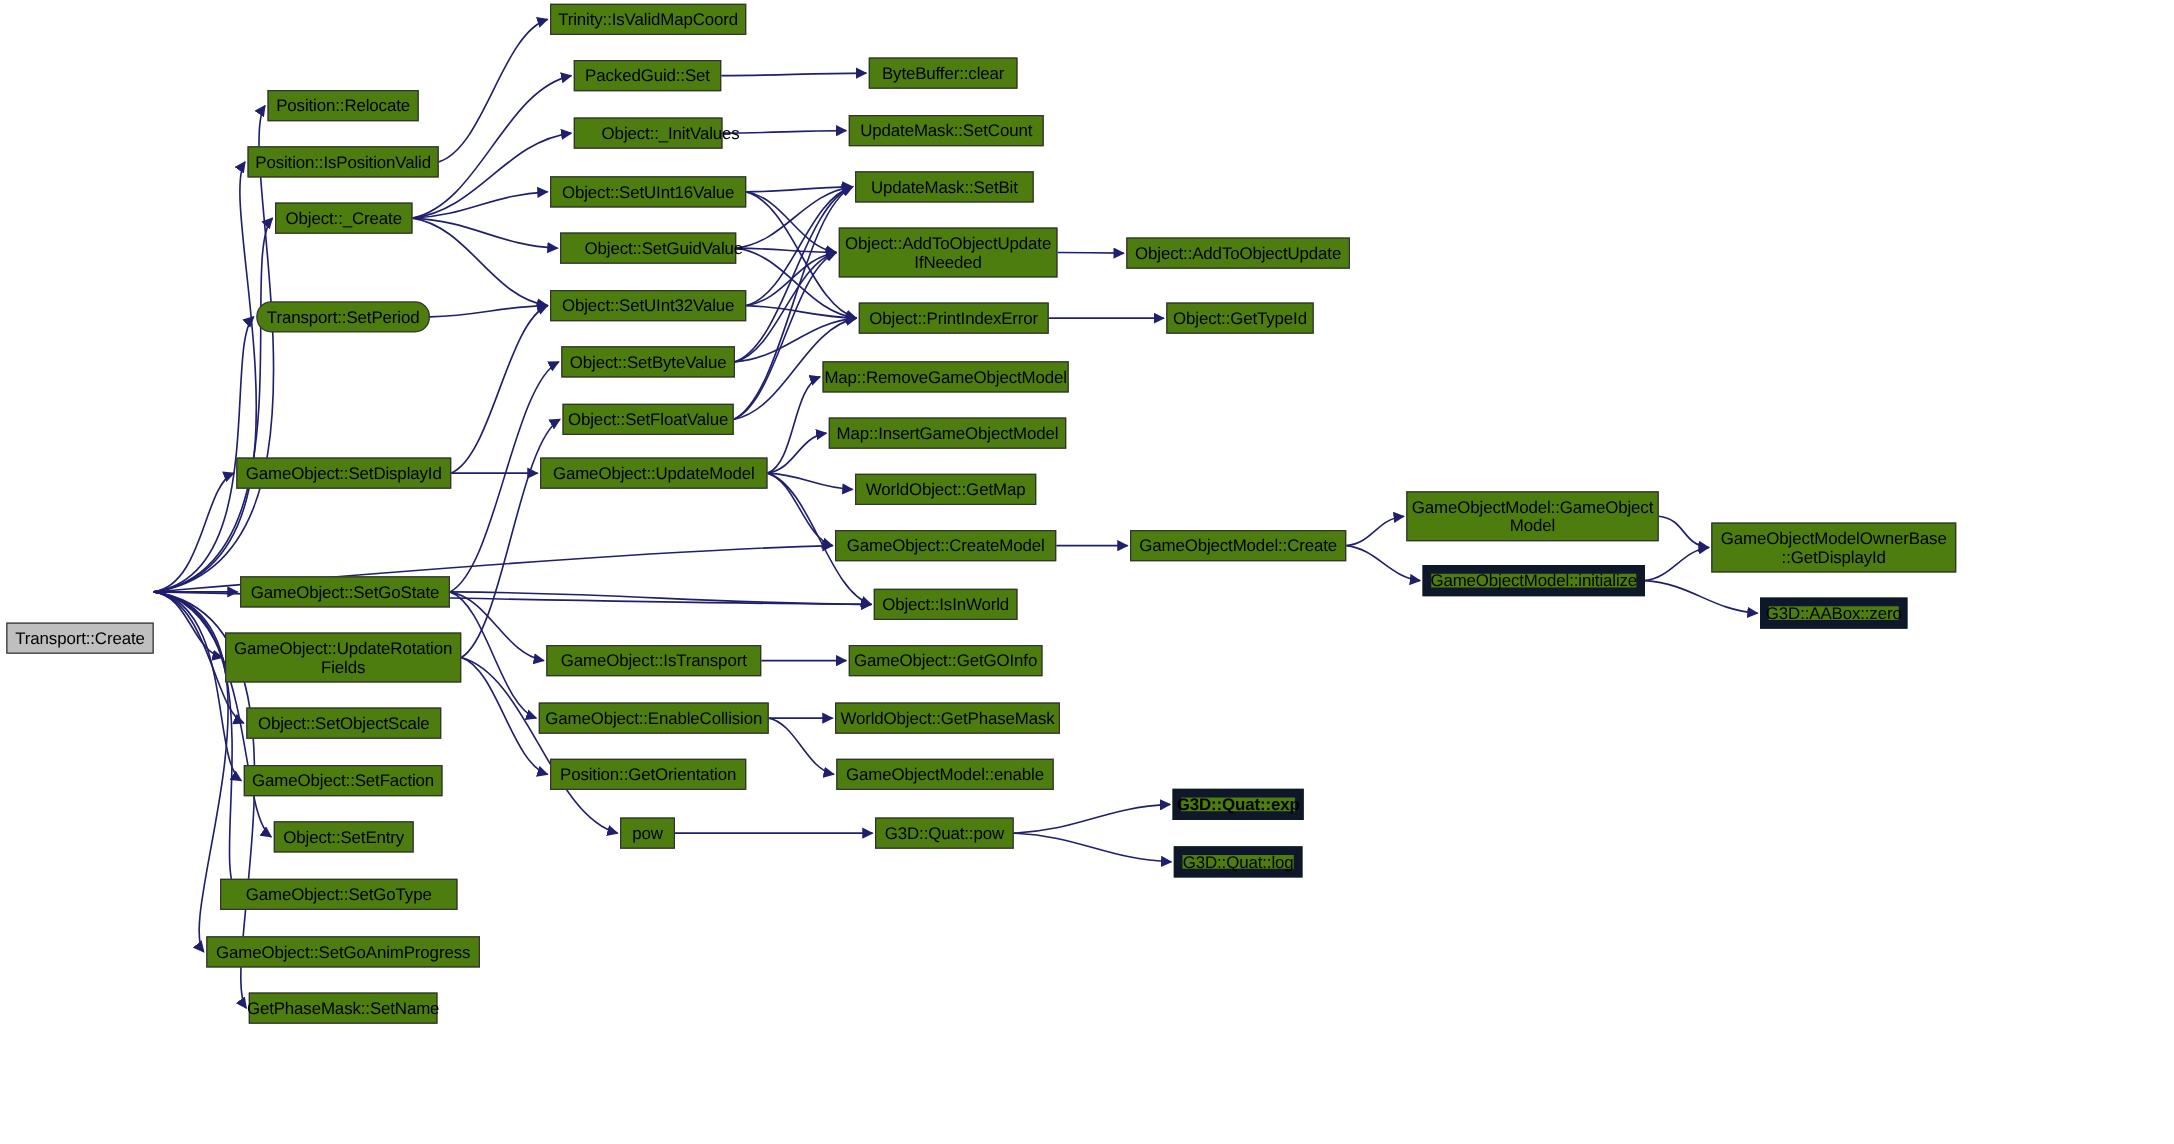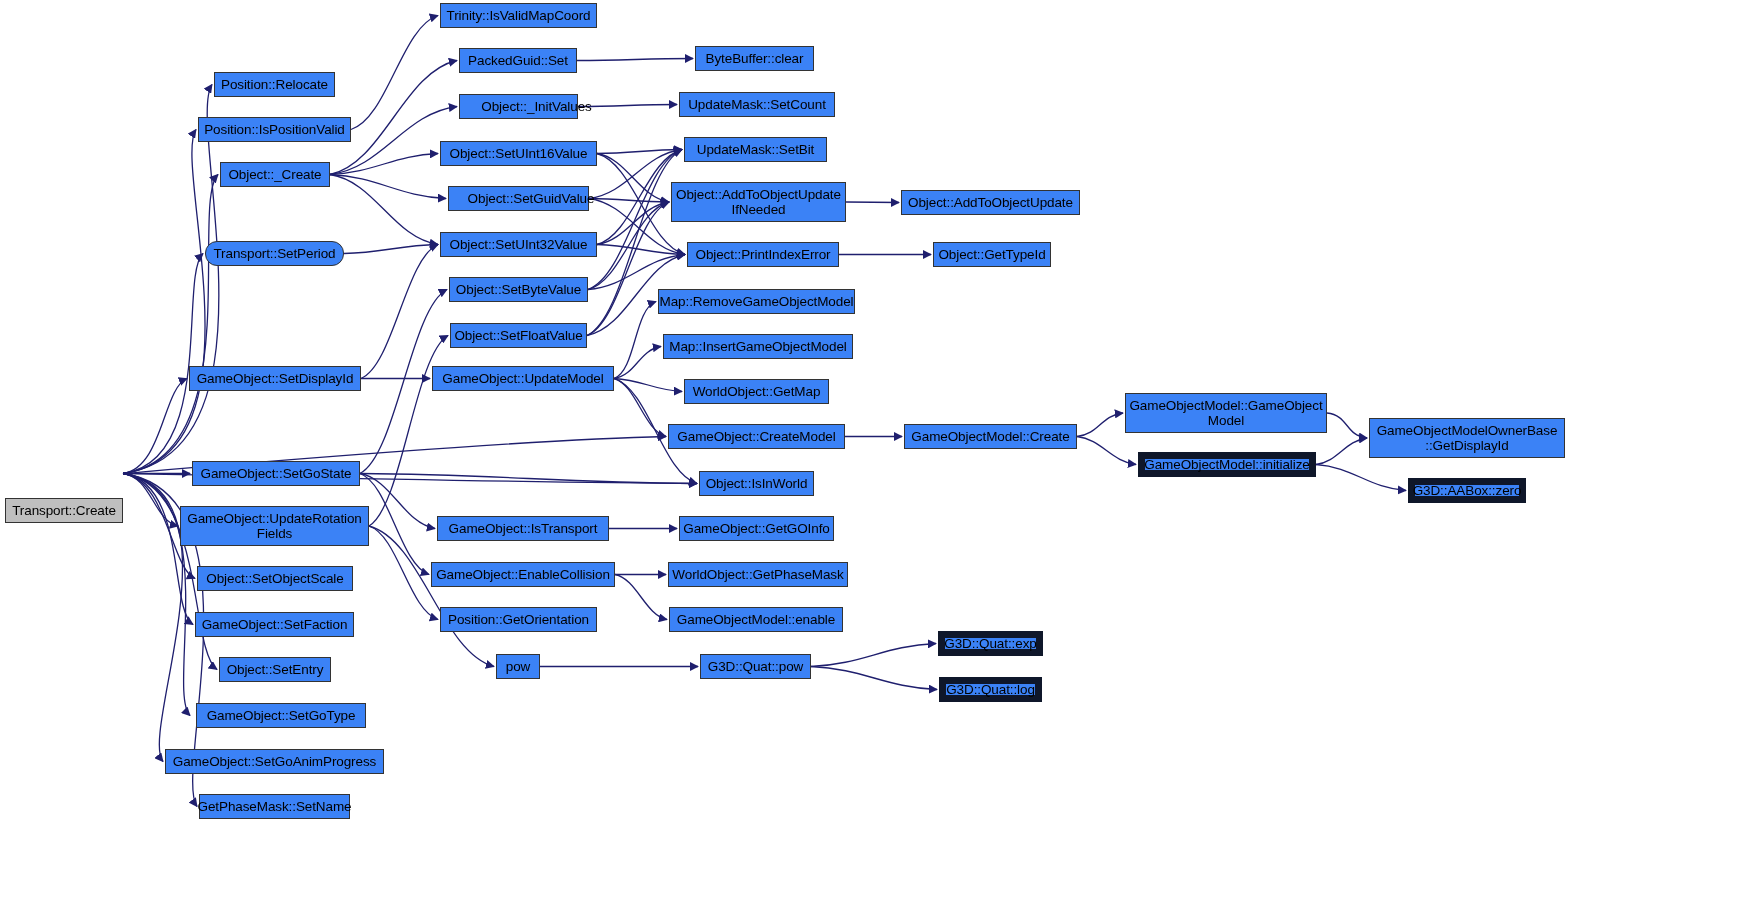--- a/index.html
+++ b/index.html
@@ -23,21 +23,21 @@
     left: 0;
     top: 0;
     width: 1739px;
     height: 915px;
     pointer-events: none;
   }
   .node {
     position: absolute;
     box-sizing: border-box;
     border: 1px solid #333333;
-    background: #3b82f6;
+    background: #4d7c0f;
     color: #000000;
     font-size: 13.5px;
     line-height: 15px;
     display: flex;
     align-items: center;
     justify-content: center;
     text-align: center;
     white-space: pre-line;
     padding: 0 4px;
     letter-spacing: -0.1px;
@@ -134,21 +134,21 @@
       <div class="node" style="left: 198px; top: 117px; width: 153px; height: 25px;">Position::IsPositionValid</div>
       <div class="node" style="left: 220px; top: 162px; width: 110px; height: 25px;">Object::_Create</div>
       <div class="node" style="left: 205px; top: 241px; width: 139px; height: 25px; border-radius: 12px;">Transport::SetPeriod</div>
       <div class="node" style="left: 189px; top: 366px; width: 172px; height: 25px;">GameObject::SetDisplayId</div>
       <div class="node" style="left: 192px; top: 461px; width: 168px; height: 25px;">GameObject::SetGoState</div>
       <div class="node" style="left: 180px; top: 506px; width: 189px; height: 40px;">GameObject::UpdateRotation
 Fields</div>
       <div class="node" style="left: 197px; top: 566px; width: 156px; height: 25px;">Object::SetObjectScale</div>
       <div class="node" style="left: 195px; top: 612px; width: 159px; height: 25px;">GameObject::SetFaction</div>
       <div class="node" style="left: 219px; top: 657px; width: 112px; height: 25px;">Object::SetEntry</div>
-      <div class="node" style="left: 196px; top: 703px; width: 170px; height: 25px;">GameObject::SetGoType</div>
+      <div class="node" style="left: 176px; top: 703px; width: 190px; height: 25px;">GameObject::SetGoType</div>
       <div class="node" style="left: 165px; top: 749px; width: 219px; height: 25px;">GameObject::SetGoAnimProgress</div>
       <div class="node" style="left: 199px; top: 794px; width: 151px; height: 25px;">GetPhaseMask::SetName</div>
       <div class="node" style="left: 440px; top: 3px; width: 157px; height: 25px;">Trinity::IsValidMapCoord</div>
       <div class="node" style="left: 459px; top: 48px; width: 118px; height: 25px;">PackedGuid::Set</div>
       <div class="node" style="left: 459px; top: 94px; width: 119px; height: 25px; padding-left: 40px;">Object::_InitValues</div>
       <div class="node" style="left: 440px; top: 141px; width: 157px; height: 25px;">Object::SetUInt16Value</div>
       <div class="node" style="left: 448px; top: 186px; width: 141px; height: 25px; padding-left: 29px;">Object::SetGuidValue</div>
       <div class="node" style="left: 440px; top: 232px; width: 157px; height: 25px;">Object::SetUInt32Value</div>
       <div class="node" style="left: 449px; top: 277px; width: 139px; height: 25px;">Object::SetByteValue</div>
       <div class="node" style="left: 450px; top: 323px; width: 137px; height: 25px;">Object::SetFloatValue</div>
@@ -168,21 +168,21 @@
       <div class="node" style="left: 684px; top: 379px; width: 145px; height: 25px;">WorldObject::GetMap</div>
       <div class="node" style="left: 668px; top: 424px; width: 177px; height: 25px;">GameObject::CreateModel</div>
       <div class="node" style="left: 699px; top: 471px; width: 115px; height: 25px;">Object::IsInWorld</div>
       <div class="node" style="left: 679px; top: 516px; width: 155px; height: 25px;">GameObject::GetGOInfo</div>
       <div class="node" style="left: 668px; top: 562px; width: 180px; height: 25px;">WorldObject::GetPhaseMask</div>
       <div class="node" style="left: 669px; top: 607px; width: 174px; height: 25px;">GameObjectModel::enable</div>
       <div class="node" style="left: 700px; top: 654px; width: 111px; height: 25px; text-align: right;">G3D::Quat::pow</div>
       <div class="node" style="left: 901px; top: 190px; width: 179px; height: 25px;">Object::AddToObjectUpdate</div>
       <div class="node" style="left: 933px; top: 242px; width: 118px; height: 25px;">Object::GetTypeId</div>
       <div class="node" style="left: 904px; top: 424px; width: 173px; height: 25px;">GameObjectModel::Create</div>
-      <div class="node redborder" style="left: 938px; top: 631px; width: 105px; height: 25px;">G3D::Quat::exp</div>
+      <div class="node redborder" style="left: 938px; top: 631px; width: 105px; height: 25px; font-weight: bold;">G3D::Quat::exp</div>
       <div class="node redborder" style="left: 939px; top: 677px; width: 103px; height: 25px;">G3D::Quat::log</div>
       <div class="node" style="left: 1125px; top: 393px; width: 202px; height: 40px;">GameObjectModel::GameObject
 Model</div>
       <div class="node redborder" style="left: 1138px; top: 452px; width: 178px; height: 25px;">GameObjectModel::initialize</div>
       <div class="node" style="left: 1369px; top: 418px; width: 196px; height: 40px;">GameObjectModelOwnerBase
 ::GetDisplayId</div>
       <div class="node redborder" style="left: 1408px; top: 478px; width: 118px; height: 25px;">G3D::AABox::zero</div>
     </div>
 </div>
 

